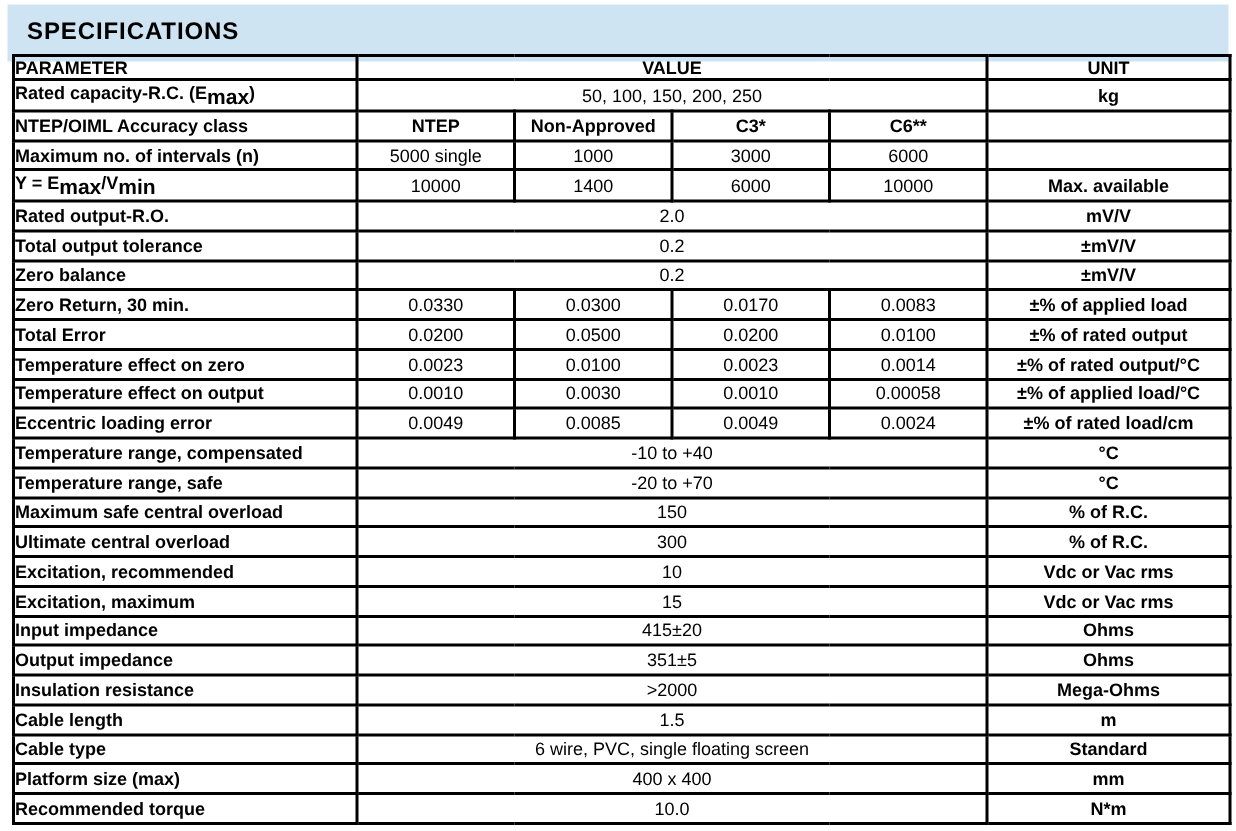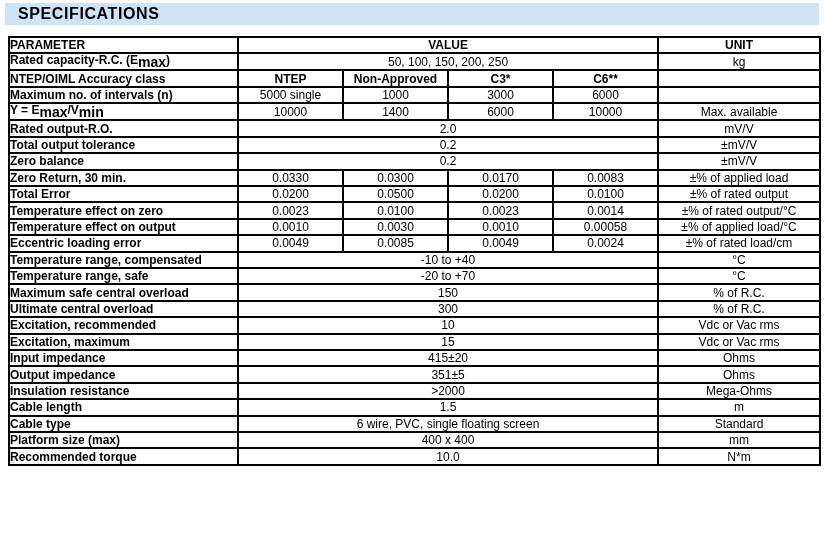--- a/index.html
+++ b/index.html
@@ -1,44 +1,44 @@
 <!DOCTYPE html>
 <html><head>
 <meta charset="utf-8">
 <style>
   * { margin:0; padding:0; box-sizing:border-box; }
   html,body { width:824px; height:554px; background:#ffffff; overflow:hidden; }
   body { font-family:"Liberation Sans", sans-serif; color:#000; position:relative; }
 
   .banner {
-    position:absolute; left:5px; top:3px; width:814px; height:22px;
+    position:absolute; left:5px; top:3px; width:814px; height:38px;
     display:flex; align-items:center;
   }
   .banner .title {
     font-size:16px; font-weight:bold; letter-spacing:0.6px;
     padding-left:13px; color:#000;
   }
 
   table.spec {
-    position:absolute; left:8px; top:36px; width:811px; height:430px;
+    position:absolute; left:8px; top:36px; width:811px; height:514px;
     border-collapse:collapse; table-layout:fixed;
   }
   table.spec td, table.spec th {
     border:2px solid #000;
     font-size:12px; line-height:1;
     padding:0; overflow:hidden; white-space:nowrap;
     height:16.3px; vertical-align:middle;
   }
   th.param-h, td.param {
     text-align:left; padding-left:9px; font-weight:bold;
   }
   th.value-h, th.unit-h { text-align:center; font-weight:bold; }
   td.val  { text-align:center; font-weight:normal; }
   td.val.bold { font-weight:bold;margin-left:16px; }
-  td.unit { text-align:center; font-weight:normal; }
+  td.unit { text-align:center; font-weight:bold; }
   sub { font-size:14px; vertical-align:-3px; }
 </style>
 </head>
 <body>
 
 <div class="banner" style="background: rgb(207, 228, 242);">
   <span class="title">SPECIFICATIONS</span>
 </div>
 
 <table class="spec">

